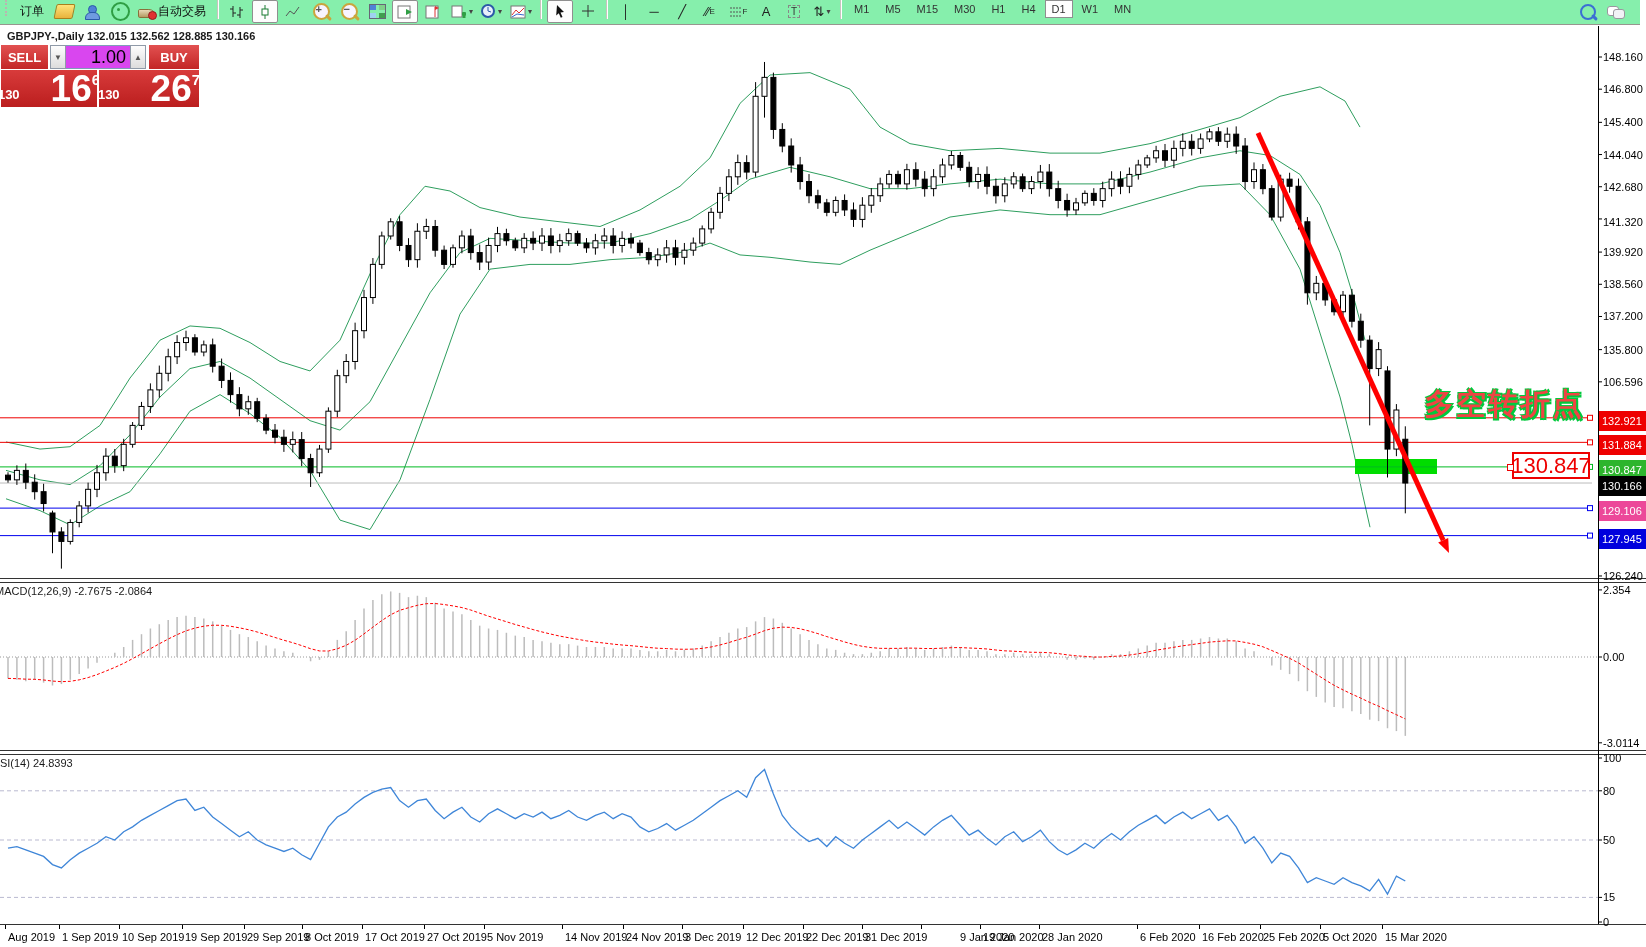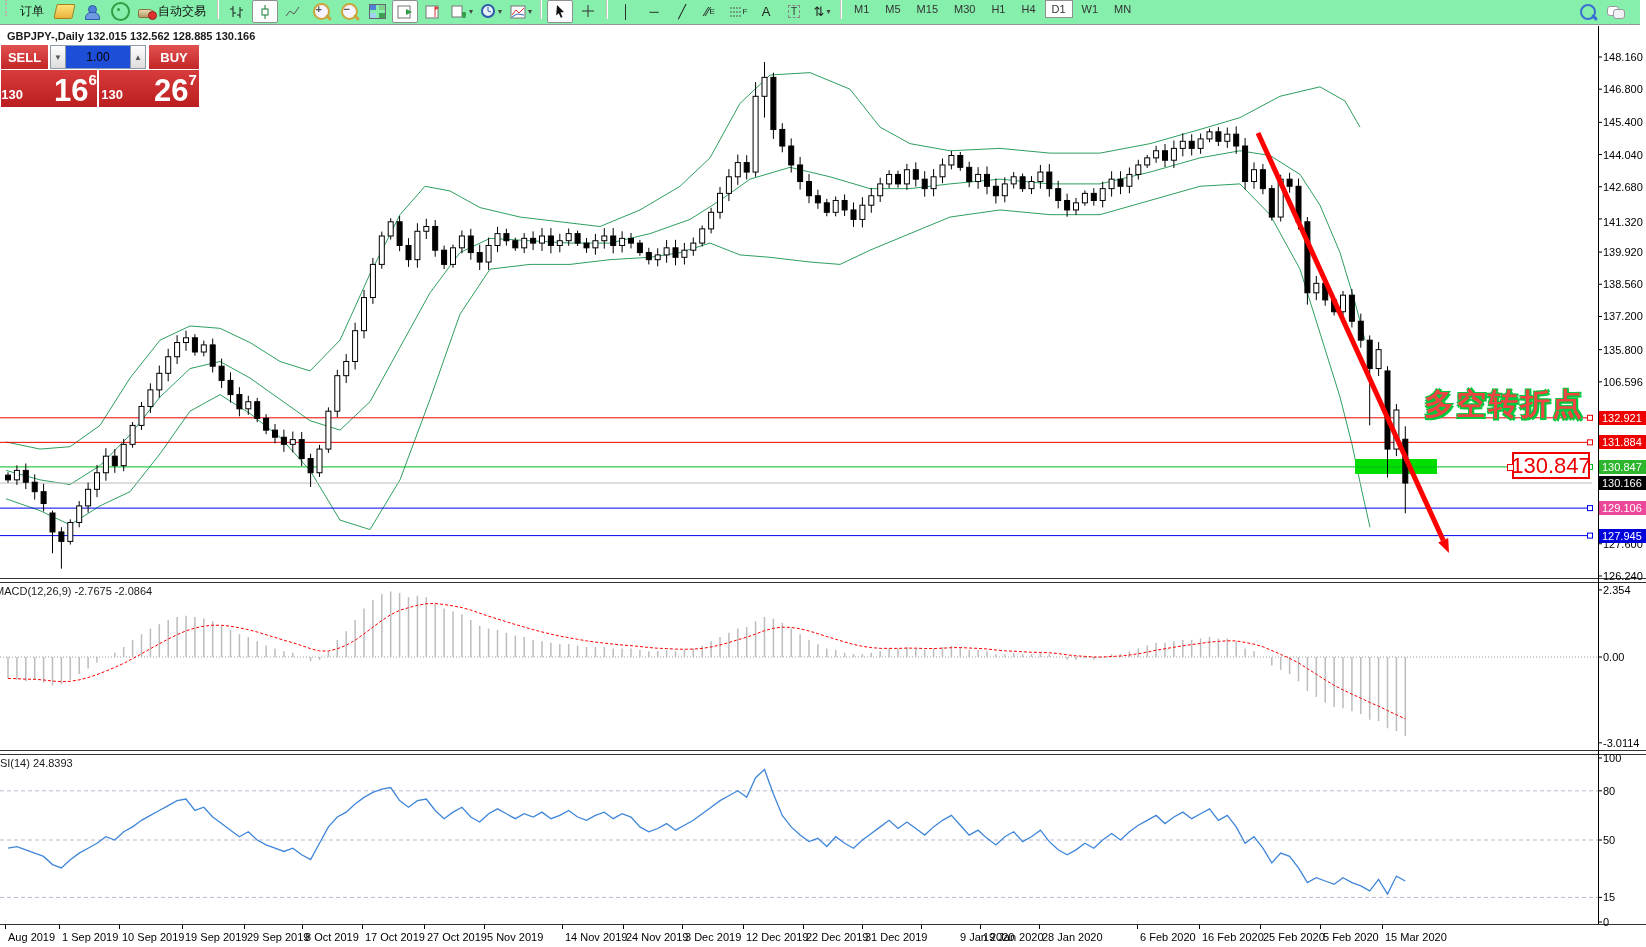--- a/index.html
+++ b/index.html
@@ -55,38 +55,38 @@
   .ind-label{position:absolute;font-size:11px;color:#1a1a1a;}
   
   .tpanel{position:absolute;left:1px;top:45px;width:198px;}
   .tp-row1{display:flex;height:24px;}
   .btn-sell,.btn-buy{background:linear-gradient(#e25151,#c32626);color:#fff;font-weight:bold;font-size:13px;
      display:flex;align-items:center;justify-content:center;}
   .btn-sell{width:47px;margin-right:2px;}
   .btn-buy{width:47px;margin-left:3px;flex:1;}
   .spin-btn{width:16px;background:linear-gradient(#fdfdfd,#dcdcdc);border:1px solid #8f9aa8;color:#555;
      display:flex;align-items:center;justify-content:center;font-size:8px;box-sizing:border-box;}
-  .vol-field{width:64px;border:1px solid #7f9db9;border-left:none;border-right:none;background:#1d4ed8;
-     font-size:12px;text-align:center;padding:0 4px;font-family:"Liberation Sans",sans-serif;box-sizing:border-box;}
+  .vol-field{width:64px;border:1px solid #7f9db9;border-left:none;border-right:none;background:#d946ef;
+     font-size:18px;text-align:right;padding:0 4px;font-family:"Liberation Sans",sans-serif;box-sizing:border-box;}
   .tp-row2{display:flex;height:37px;margin-top:1px;}
   .bigbox{background:linear-gradient(#d83b3b,#bb1e1e);color:#fff;display:flex;align-items:flex-end;justify-content:center;padding-bottom:2px;}
   .bigbox.left{width:96px;margin-right:2px;}
   .bigbox.right{width:100px;}
   .bb-small{font-size:13px;font-weight:bold;margin:0 3px 3px 0;}
-  .bb-big{font-size:31px;font-weight:bold;line-height:0.9;margin-left:28px;}
+  .bb-big{font-size:37px;font-weight:bold;line-height:0.9;margin-left:28px;}
   .bb-sup{font-size:15px;font-weight:bold;align-self:flex-start;margin-top:1px;}
   
   .cn-note{position:absolute;font-weight:bold;font-size:30px;letter-spacing:2px;white-space:nowrap;
      text-shadow:2px 2px 0 #00c93c,-1px -1px 0 #00c93c,2px -1px 0 #00c93c,-1px 2px 0 #00c93c;}
   .level-box{position:absolute;background:#fff;border:2px solid #ee0000;color:#ee0000;font-size:22px;
      display:flex;align-items:center;justify-content:center;box-sizing:border-box;}
   .anchor-sq{position:absolute;width:5px;height:5px;background:#fff;border:1px solid #ee0000;}
   
   .ptick{position:absolute;left:1603px;color:#000;font-size:11px;}
-  .badge{position:absolute;left:1599px;width:47px;height:14px;color:#fff;font-size:11px;
+  .badge{position:absolute;left:1599px;width:47px;height:20px;color:#fff;font-size:11px;
          display:flex;align-items:center;padding-left:3px;box-sizing:border-box;}
   .dlabel{position:absolute;top:931px;font-size:11px;color:#000;white-space:nowrap;}
   .dtick{position:absolute;top:925px;width:1px;height:4px;background:#000;}
 </style>
 </head>
 <body>
 
 <div id="root">
 
   <div class="toolbar">
@@ -885,17 +885,17 @@
     <div class="dlabel" style="left: 983px;">19 Jan 2020</div>
     <div class="dtick" style="left: 980px;"></div>
     <div class="dlabel" style="left: 1042px;">28 Jan 2020</div>
     <div class="dtick" style="left: 1039px;"></div>
     <div class="dlabel" style="left: 1140px;">6 Feb 2020</div>
     <div class="dtick" style="left: 1137px;"></div>
     <div class="dlabel" style="left: 1202px;">16 Feb 2020</div>
     <div class="dtick" style="left: 1199px;"></div>
     <div class="dlabel" style="left: 1263px;">25 Feb 2020</div>
     <div class="dtick" style="left: 1260px;"></div>
-    <div class="dlabel" style="left: 1323px;">5 Feb 2020</div>
+    <div class="dlabel" style="left: 1323px;">5 Oct 2020</div>
     <div class="dtick" style="left: 1320px;"></div>
     <div class="dlabel" style="left: 1385px;">15 Mar 2020</div>
     <div class="dtick" style="left: 1382px;"></div>
   </div>
 
 </body></html>

